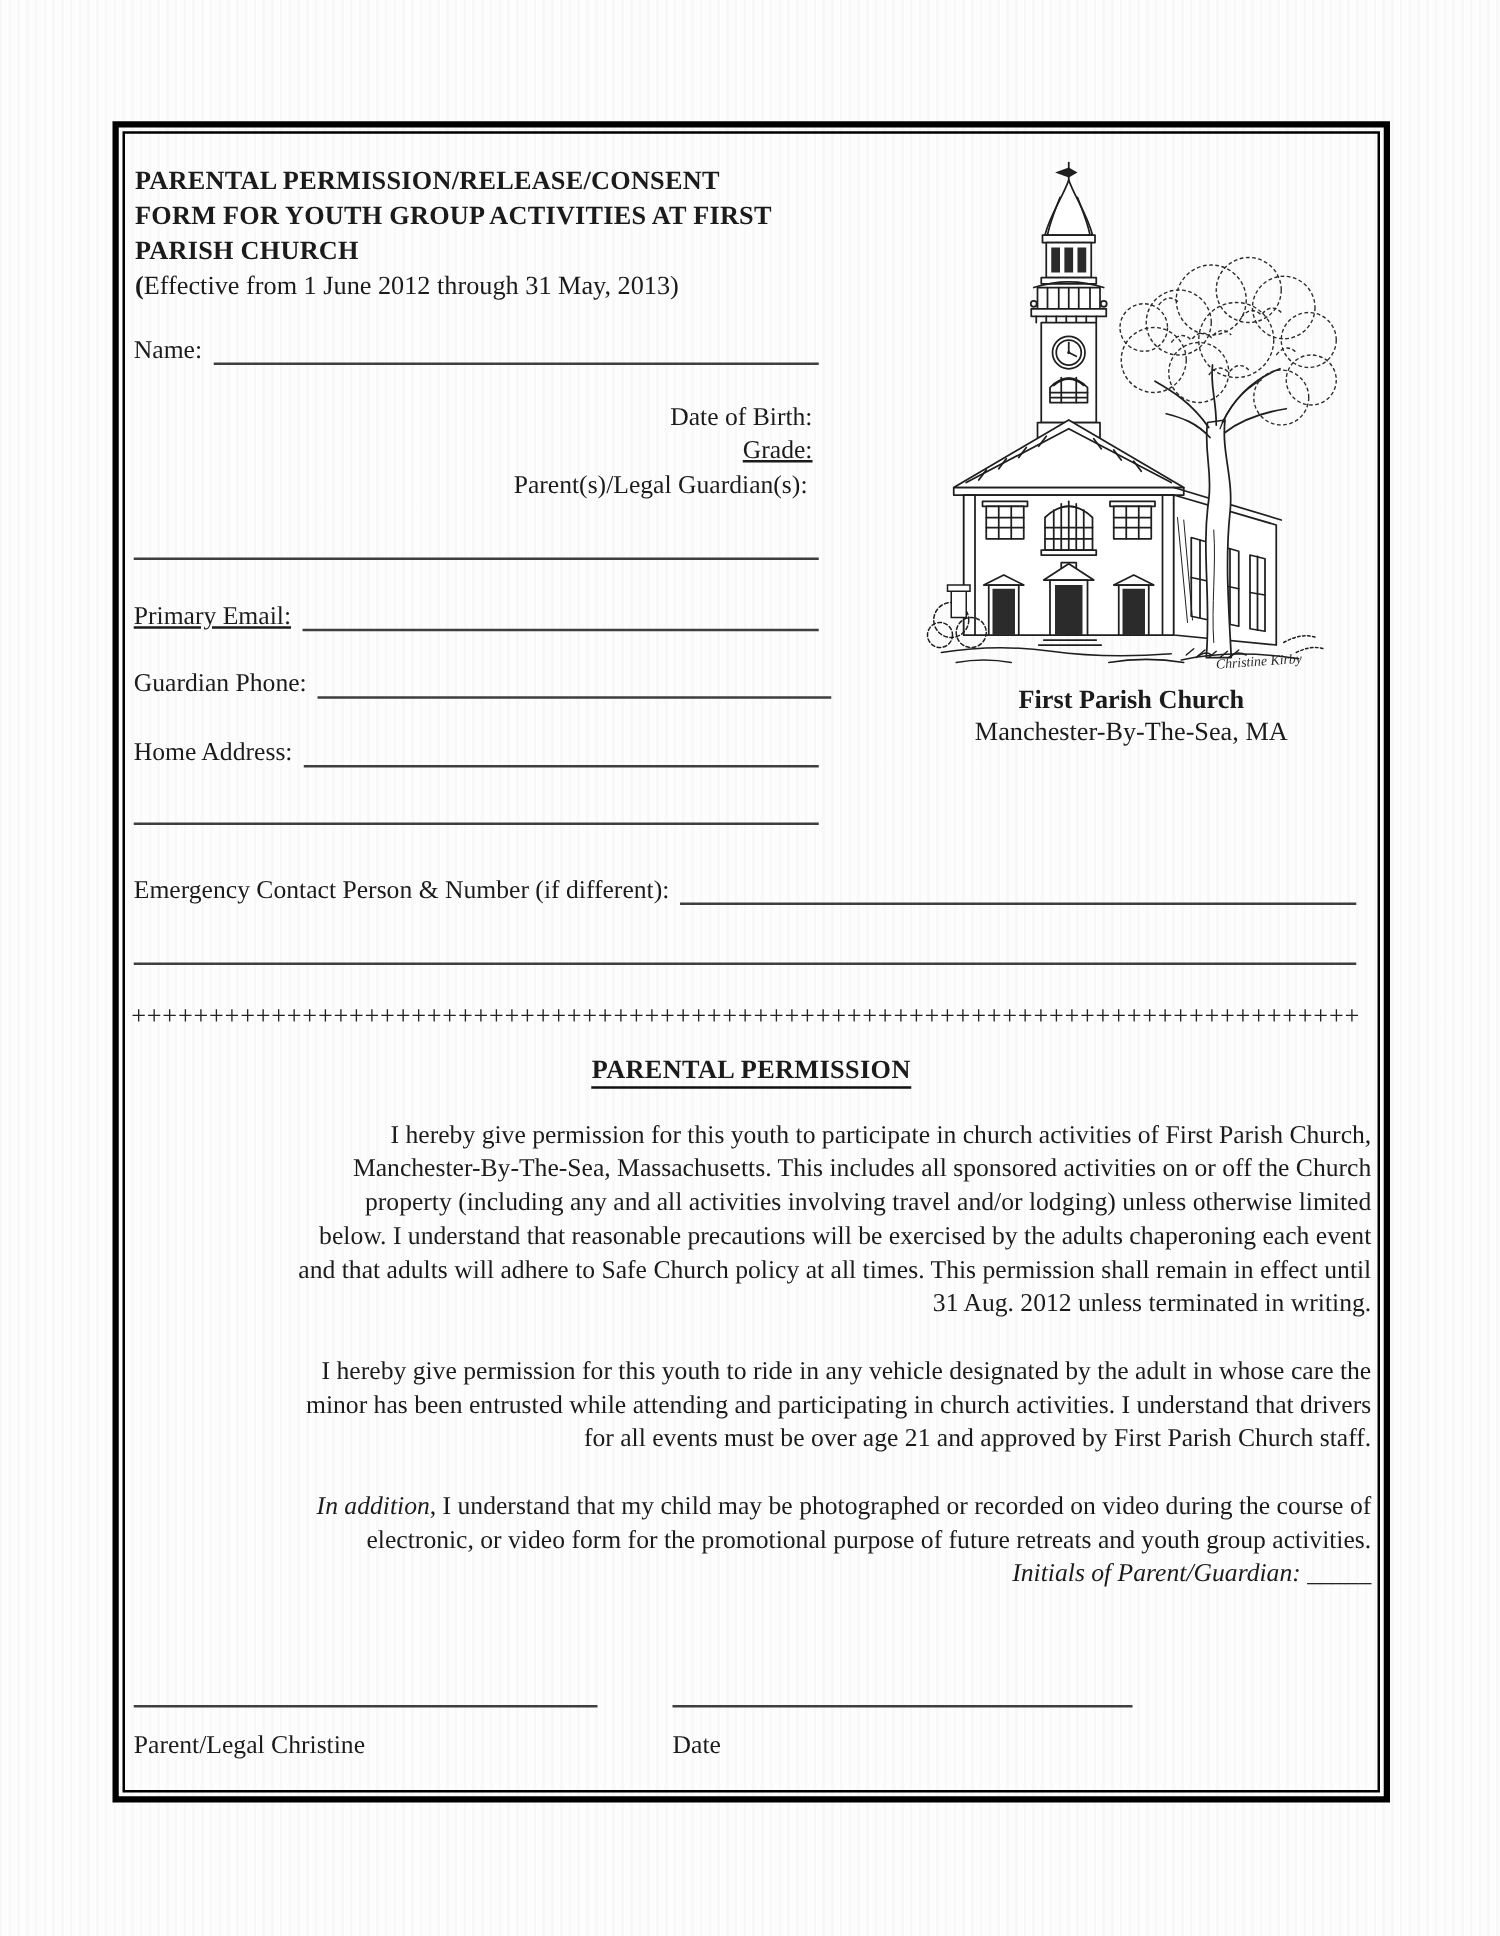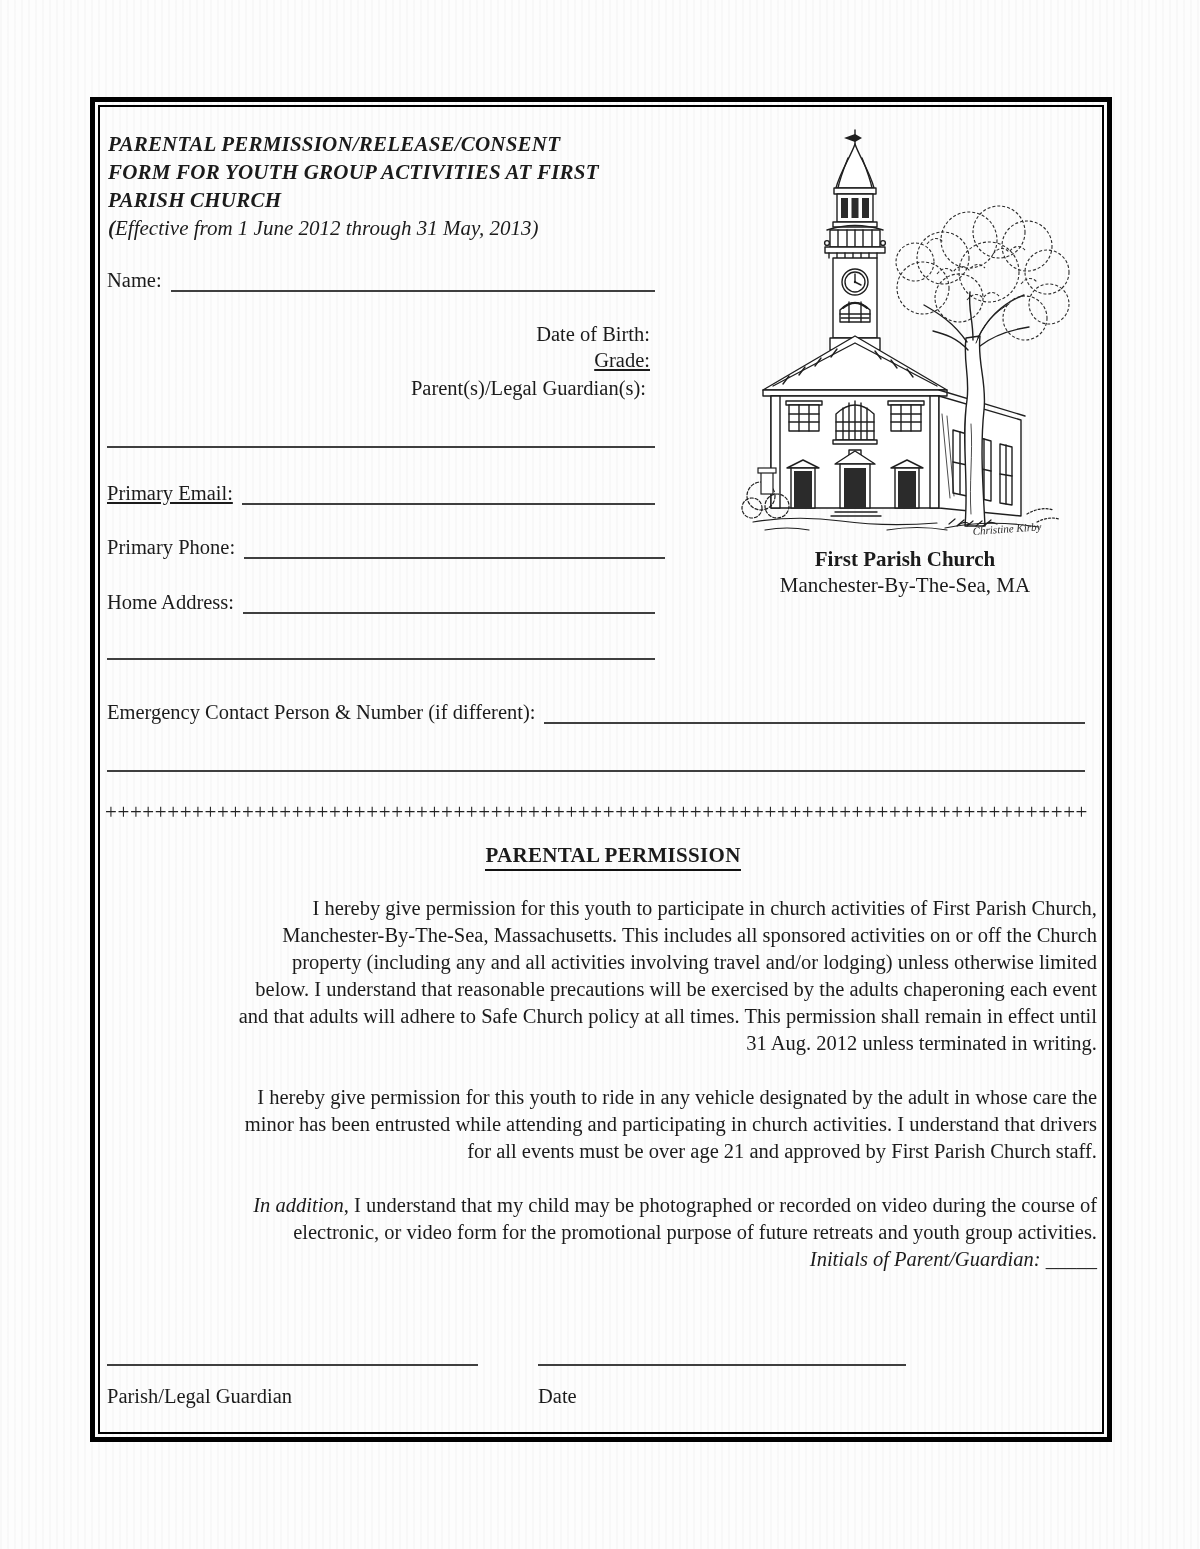--- a/index.html
+++ b/index.html
@@ -10,34 +10,34 @@
       #fdfdfd;
     font-family:"Liberation Serif","DejaVu Serif",serif;
     color:#1b1b1b;
     -webkit-font-smoothing:antialiased;
   }
   .abs{position:absolute;}
   
   .frame{left:90px;top:97px;width:1022px;height:1345px;border:5px solid #000;box-sizing:border-box;background:transparent;}
   .frame-inner{position:absolute;left:3px;top:3px;right:3px;bottom:3px;border:2px solid #000;}
   
-  .title-block{left:108px;top:130px;width:640px;font-style:italic;}
+  .title-block{left:108px;top:130px;width:640px;}
   .title-line{font-weight:bold;font-size:21px;line-height:28px;letter-spacing:0.2px;white-space:nowrap;}
   .effective-line{font-size:21px;line-height:28px;white-space:nowrap;}
   .bold-paren{font-weight:bold;}
   
   .field-row{display:flex;align-items:flex-end;font-size:20.5px;line-height:24px;white-space:nowrap;justify-content:center;}
   .field-label{margin-right:9px;}
   .blank{border-bottom:2px solid #3f3f3f;height:22px;flex:1;}
   .blank-fixed{border-bottom:2px solid #3f3f3f;height:22px;}
   .grade-label{margin:0 9px 0 14px;text-decoration:underline;}
   
   .plus-divider{left:105px;top:800px;width:982px;height:30px;overflow:hidden;font-size:21px;letter-spacing:0.6px;white-space:nowrap;color:#222;}
   
-  .section-heading-wrap{left:90px;top:843px;width:1022px;text-align:center;margin-left:12px;}
+  .section-heading-wrap{left:90px;top:843px;width:1022px;text-align:center;}
   .section-heading{display:inline-block;font-weight:bold;font-size:21px;border-bottom:2.5px solid #111;padding-bottom:1px;letter-spacing:0.3px;}
   
   .para{font-size:20.5px;line-height:27px;}
   .para-line{white-space:nowrap;text-align:right;}
   .italic{font-style:italic;}
   
   .sig-label{font-size:20.5px;white-space:nowrap;}
   
   .caption{left:733px;top:546px;width:344px;text-align:center;}
   .caption-title{font-weight:bold;font-size:21px;line-height:26px;}
@@ -76,21 +76,21 @@
 </div>
 
 <div class="abs blank-fixed" style="left:107px;top:424px;width:548px;"></div>
 
 <div class="abs field-row" style="left:107px;top:481px;width:548px;text-decoration:underline;">
   <span class="field-label">Primary Email:</span>
   <span class="blank"></span>
 </div>
 
 <div class="abs field-row" style="left:107px;top:535px;width:558px;">
-  <span class="field-label">Primary Phone:</span>
+  <span class="field-label">Guardian Phone:</span>
   <span class="blank"></span>
 </div>
 
 <div class="abs field-row" style="left:107px;top:590px;width:548px;">
   <span class="field-label">Home Address:</span>
   <span class="blank"></span>
 </div>
 
 <div class="abs blank-fixed" style="left:107px;top:636px;width:548px;"></div>
 
@@ -123,21 +123,21 @@
 </div>
 
 <div class="abs para" style="left:107px;top:1192px;width:990px;">
   <div class="para-line"><span class="italic">In addition</span><span>, I understand that my child may be photographed or recorded on video during the course of</span></div>
   <div class="para-line">electronic, or video form for the promotional purpose of future retreats and youth group activities.</div>
   <div class="para-line italic">Initials of Parent/Guardian: _____</div>
 </div>
 
 <div class="abs blank-fixed" style="left:107px;top:1342px;width:371px;"></div>
 <div class="abs blank-fixed" style="left:538px;top:1342px;width:368px;"></div>
-<div class="abs sig-label" style="left:107px;top:1385px;">Parish/Legal Guardian</div>
+<div class="abs sig-label" style="left:107px;top:1385px;">Parent/Legal Christine</div>
 <div class="abs sig-label" style="left:538px;top:1385px;">Date</div>
 
 <div class="abs" style="left:737px;top:124px;width:336px;height:416px;">
   <svg viewBox="0 0 336 416" width="336" height="416">
     <g stroke="#1f1f1f" fill="none" stroke-width="1.4" stroke-linecap="round" stroke-linejoin="round">
 
       <line x1="118" y1="6" x2="118" y2="44"></line>
       <path d="M118,10 l-11,4 11,4 7,-4 z" fill="#1f1f1f" stroke="none"></path>
       <circle cx="118" cy="28" r="3.2" fill="#1f1f1f" stroke="none"></circle>
       <circle cx="118" cy="38" r="2.2" fill="#1f1f1f" stroke="none"></circle>

